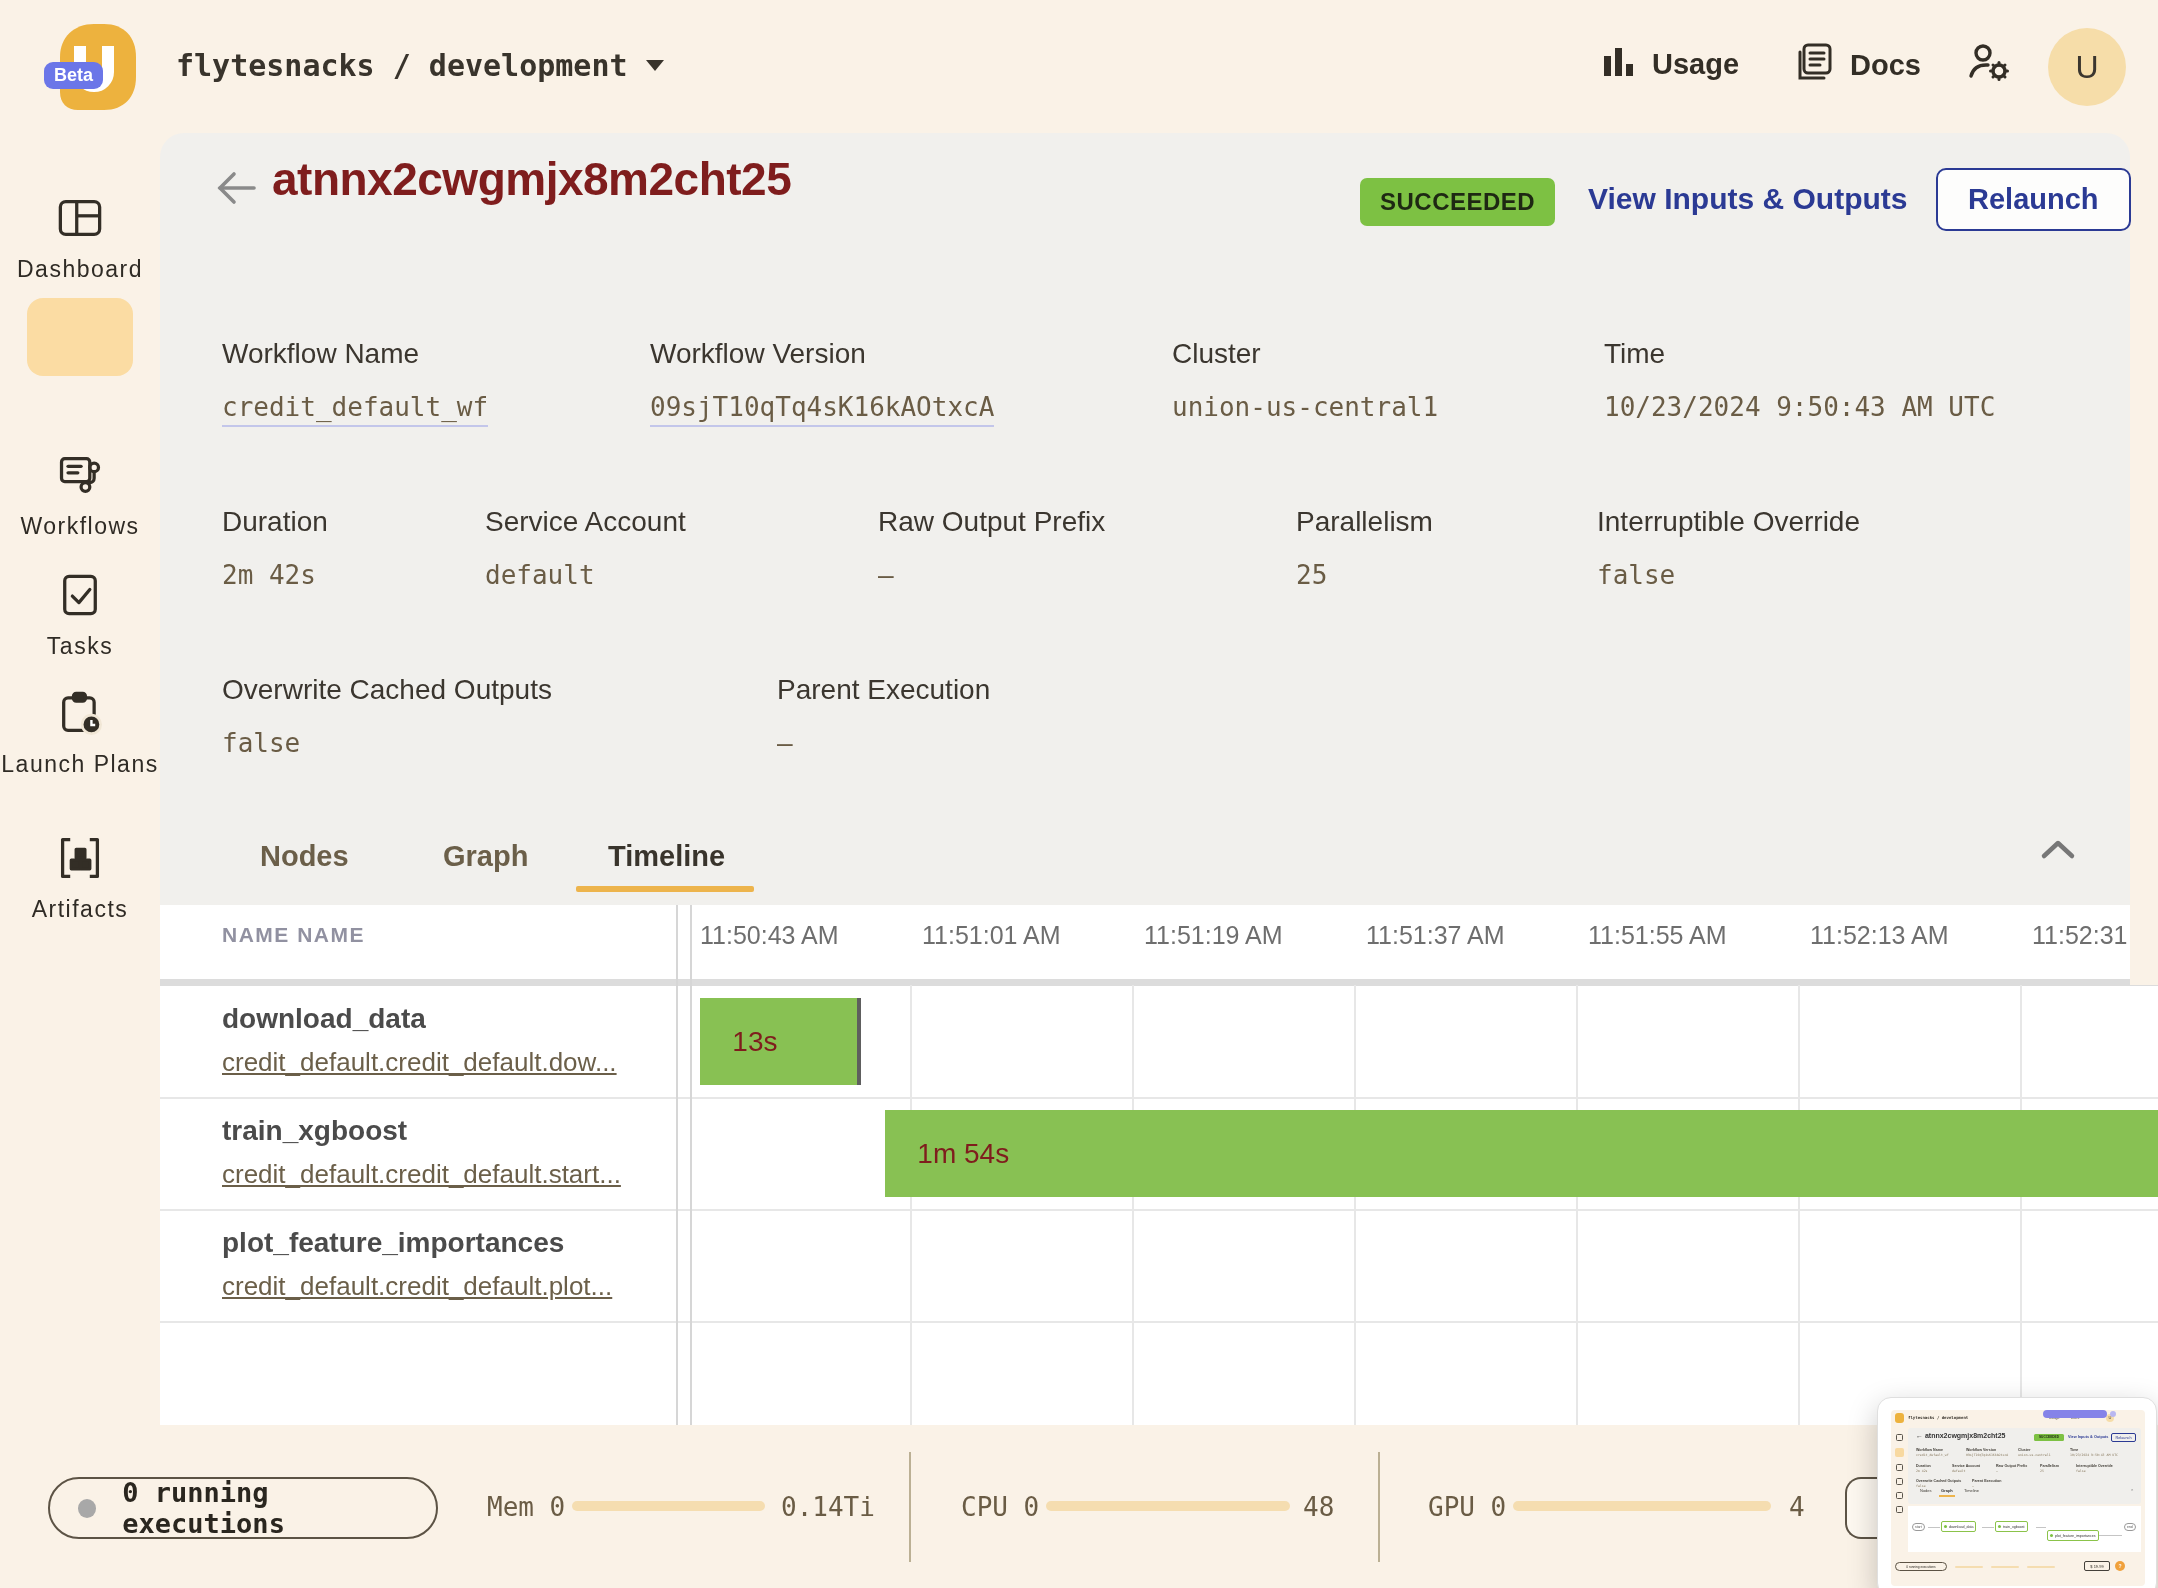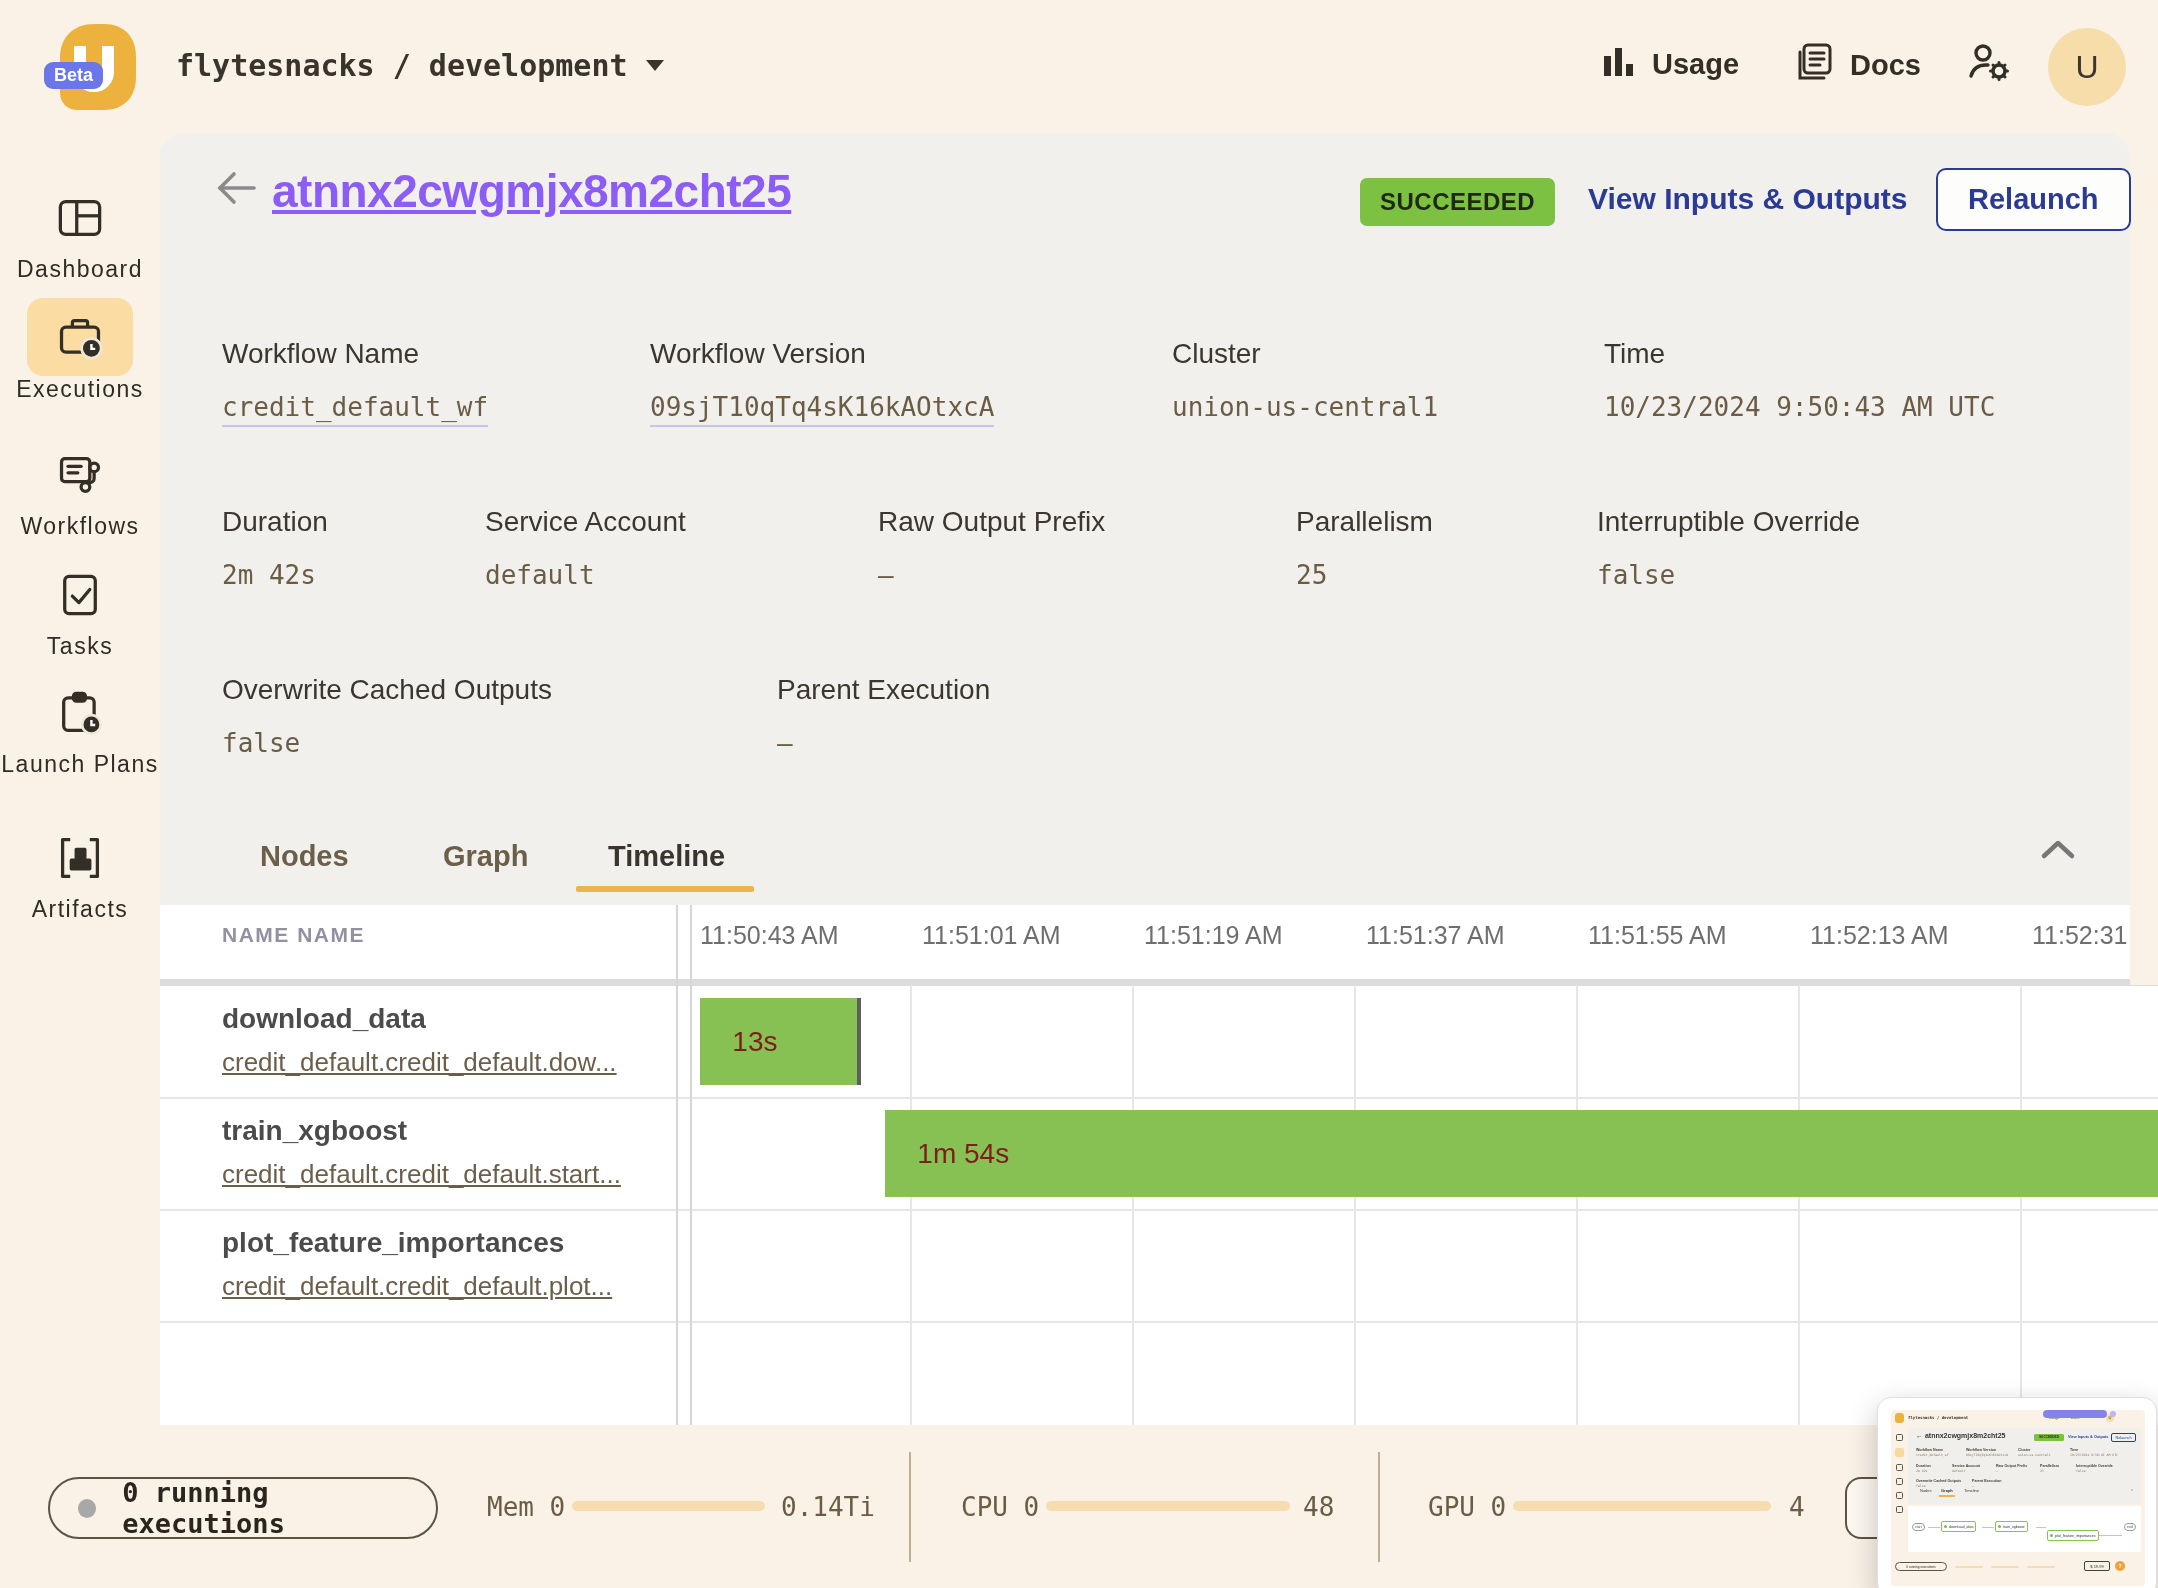--- a/index.html
+++ b/index.html
@@ -21,21 +21,21 @@
   
   #sidebar { position:absolute; left:0; top:133px; width:160px; height:1300px; }
   .side-item { position:absolute; left:0; width:160px; display:flex; flex-direction:column; align-items:center; cursor:pointer; }
   .side-item .ic { width:60px; height:60px; display:flex; align-items:center; justify-content:center; }
   .side-item .lb { margin-top:8px; font-size:23px; letter-spacing:1.5px; color:#2F2B25; line-height:1.15; }
   #side-active-bg { position:absolute; left:27px; top:165px; width:106px; height:78px; background:#FBDCA3; border-radius:16px; }
 
   
   #main-panel { position:absolute; left:160px; top:133px; width:1970px; height:772px; background:#F1F0ED; border-radius:24px 24px 0 0; }
   #back-arrow { position:absolute; left:212px; top:168px; width:46px; height:40px; cursor:pointer; }
-  #exec-title { position:absolute; left:272px; top:164px; font-size:46px; font-weight:600; color:#8b5cf6; letter-spacing:-0.5px;text-decoration:underline; }
+  #exec-title { position:absolute; left:272px; top:152px; font-size:46px; font-weight:600; color:#7f1d1d; letter-spacing:-0.5px; }
   #status-badge { position:absolute; left:1360px; top:178px; background:#7DC143; color:#1E2813; font-size:24px; font-weight:bold; border-radius:7px; padding:10px 20px; letter-spacing:0.5px; }
   #view-io { position:absolute; left:1588px; top:182px; font-size:30px; font-weight:600; color:#2B3A94; cursor:pointer; }
   #relaunch-btn { position:absolute; left:1936px; top:168px; border:2.5px solid #2B3A94; background:#FDFDFC; color:#2B3A94; font-size:29px; font-weight:600; border-radius:10px; padding:13px 30px; cursor:pointer; font-family:inherit; }
 
   .meta-label { position:absolute; font-size:28px; font-weight:500; color:#3B362F; }
   .meta-value { position:absolute; font-size:26px; color:#6A5C45; font-family:"DejaVu Sans Mono",monospace; }
   .meta-link { border-bottom:2px solid #C3C6EA; padding-bottom:3px; cursor:pointer; }
 
   .tab { position:absolute; top:840px; font-size:29px; font-weight:600; color:#6B5F49; cursor:pointer; }
   .tab.active { color:#39342C; font-weight:bold; }
@@ -147,31 +147,20 @@
     <span class="ic">
       <svg width="48" height="48" viewBox="0 0 44 44" fill="none" stroke="#332E26" stroke-width="3">
         <rect x="4" y="7" width="36" height="30" rx="5"></rect>
         <line x1="19" y1="7" x2="19" y2="37"></line>
         <line x1="19" y1="20" x2="40" y2="20"></line>
       </svg>
     </span>
     <span class="lb">Dashboard</span>
   </div>
 
-  <div class="side-item" style="top:175px;">
-    <span class="ic">
-      <svg width="50" height="50" viewBox="0 0 46 46" fill="none" stroke="#332E26" stroke-width="3">
-        <path d="M16 13 v-4 a2 2 0 0 1 2 -2 h10 a2 2 0 0 1 2 2 v4"></path>
-        <rect x="6" y="13" width="34" height="23" rx="4"></rect>
-        <circle cx="33.5" cy="32.5" r="9" fill="#332E26" stroke="#F1E7D6" stroke-width="2.5"></circle>
-        <path d="M33.5 28.5 v4.5 h3.5" stroke="#FFFFFF" stroke-width="2.2" fill="none"></path>
-      </svg>
-    </span>
-    <span class="lb">Executions</span>
-  </div>
 
   <div class="side-item" style="top:312px;">
     <span class="ic">
       <svg width="50" height="50" viewBox="0 0 46 46" fill="none" stroke="#332E26" stroke-width="3" stroke-linecap="round">
         <rect x="6" y="8" width="26" height="21" rx="3"></rect>
         <line x1="12" y1="15" x2="24" y2="15"></line>
         <line x1="12" y1="21" x2="21" y2="21"></line>
         <circle cx="36" cy="16" r="4"></circle>
         <circle cx="28" cy="34" r="4"></circle>
         <path d="M36 20 v6 a4 4 0 0 1 -4 4 h-0"></path>

